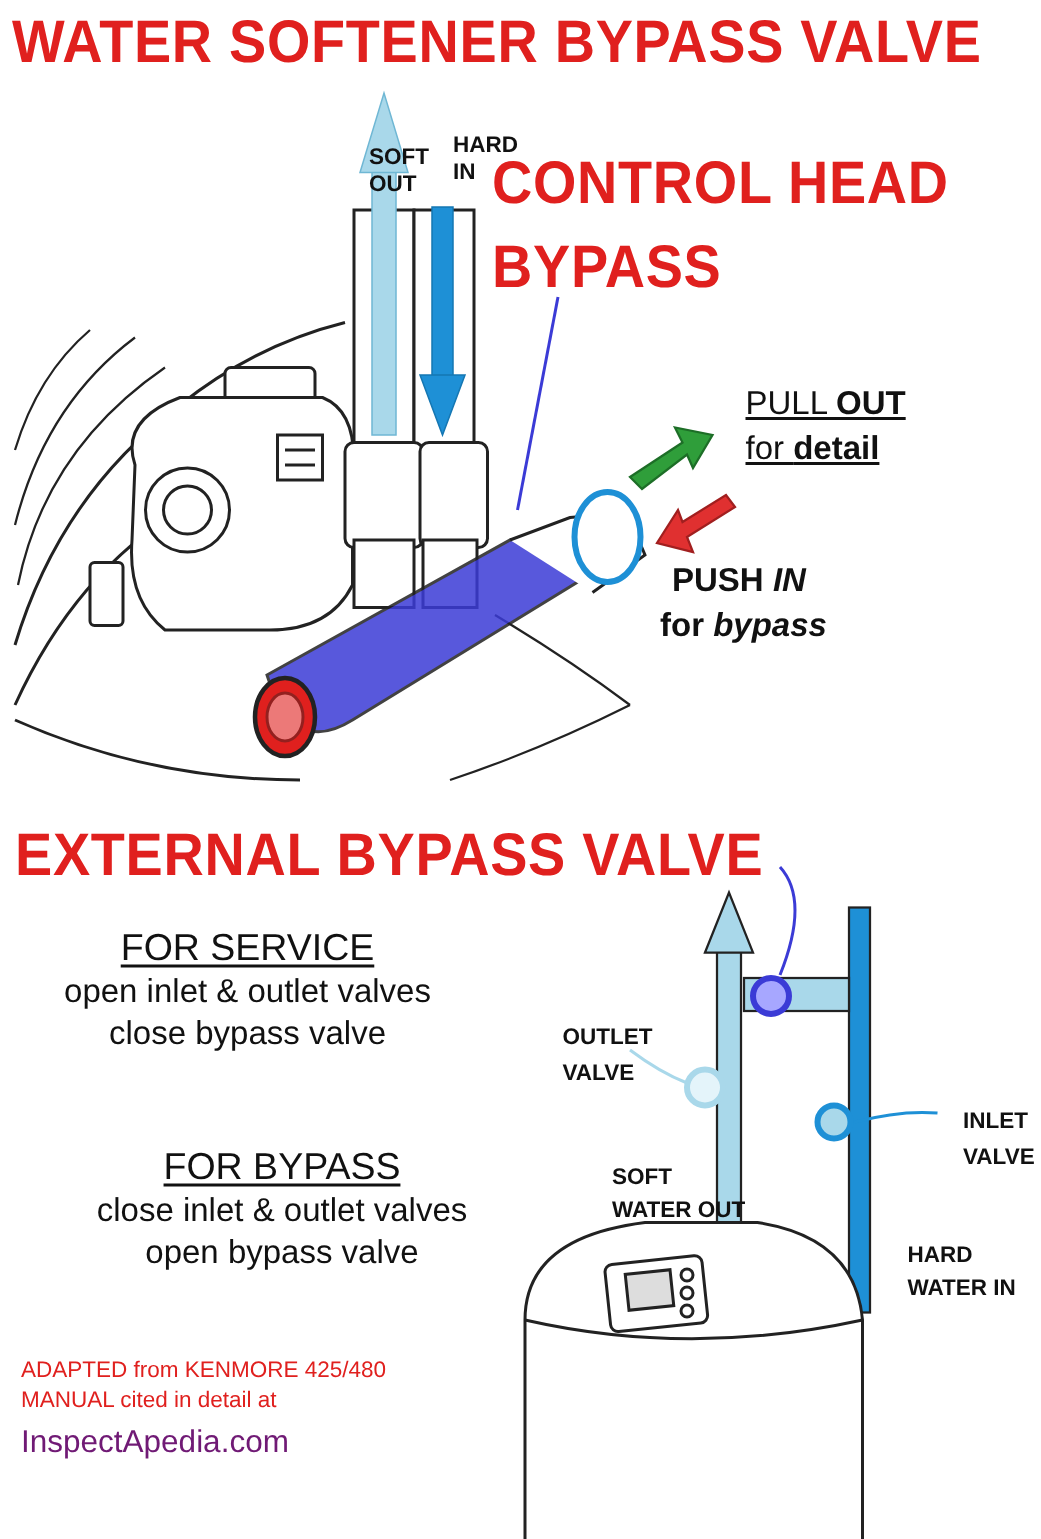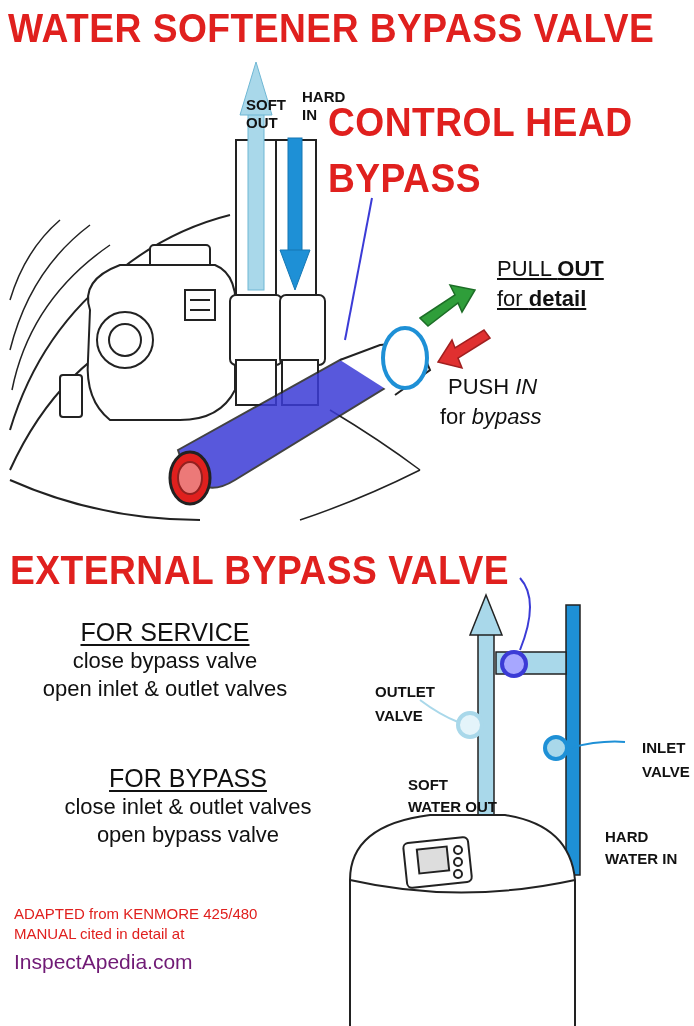--- a/index.html
+++ b/index.html
@@ -119,31 +119,31 @@
 </div>
 
 <div class="abs title-red ch1">CONTROL HEAD</div>
 <div class="abs title-red ch2">BYPASS</div>
 
 <div class="abs action" style="left:497px;top:254px;text-decoration:underline;">
   <div><span>PULL </span><b>OUT</b></div>
   <div><span>for </span><b>detail</b></div>
 </div>
 
-<div class="abs action" style="left:448px;top:372px;">
+<div class="abs action" style="left:448px;top:372px;font-weight:bold;">
   <div><span>PUSH </span><i>IN</i></div>
   <div style="margin-left:-8px"><span>for </span><i>bypass</i></div>
 </div>
 
 <div class="abs title-red ext-title">EXTERNAL BYPASS VALVE</div>
 
 <div class="abs" style="left:10px;top:618px;width:310px;">
   <div class="inst-head">FOR SERVICE</div>
+  <div class="inst-line">open inlet &amp; outlet valves</div>
   <div class="inst-line">close bypass valve</div>
-  <div class="inst-line">open inlet &amp; outlet valves</div>
 </div>
 
 <div class="abs" style="left:28px;top:764px;width:320px;">
   <div class="inst-head">FOR BYPASS</div>
   <div class="inst-line">close inlet &amp; outlet valves</div>
   <div class="inst-line">open bypass valve</div>
 </div>
 
 <div class="abs lbl-small" style="left:355px;top:680px;line-height:24px;">
   <div>OUTLET</div>

